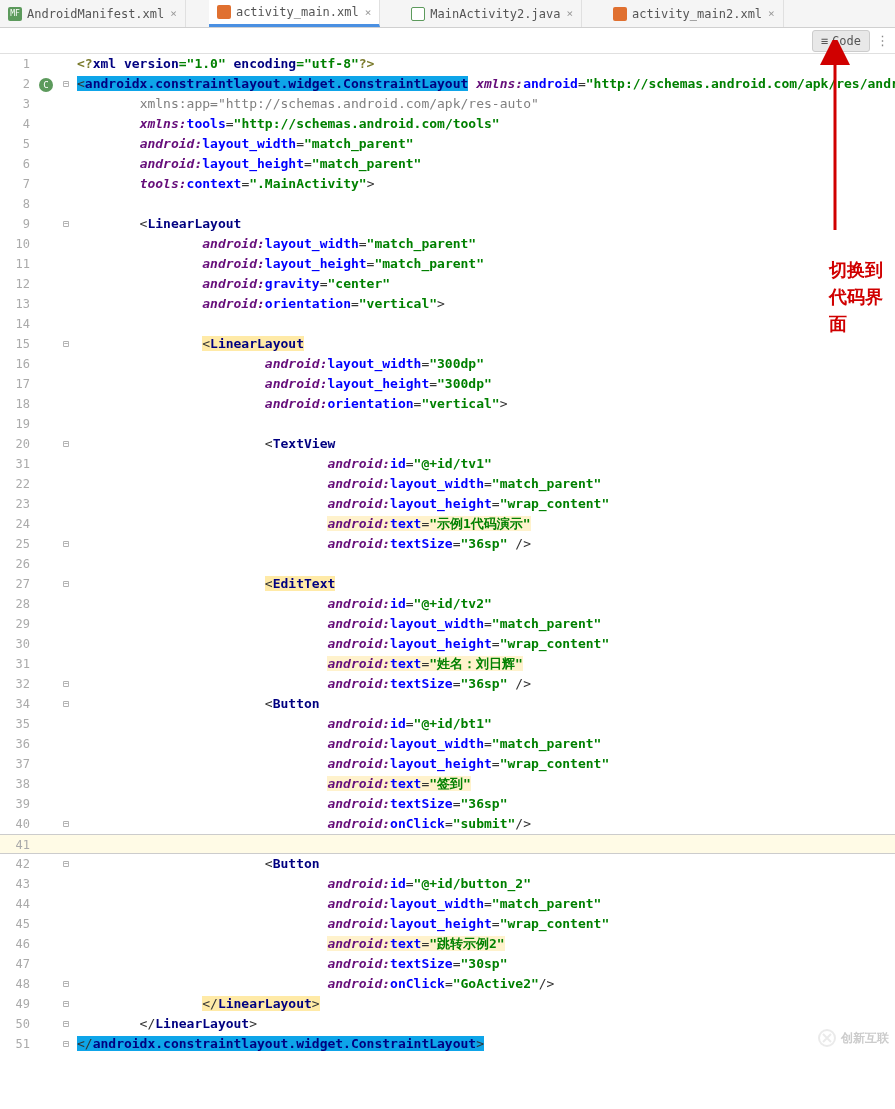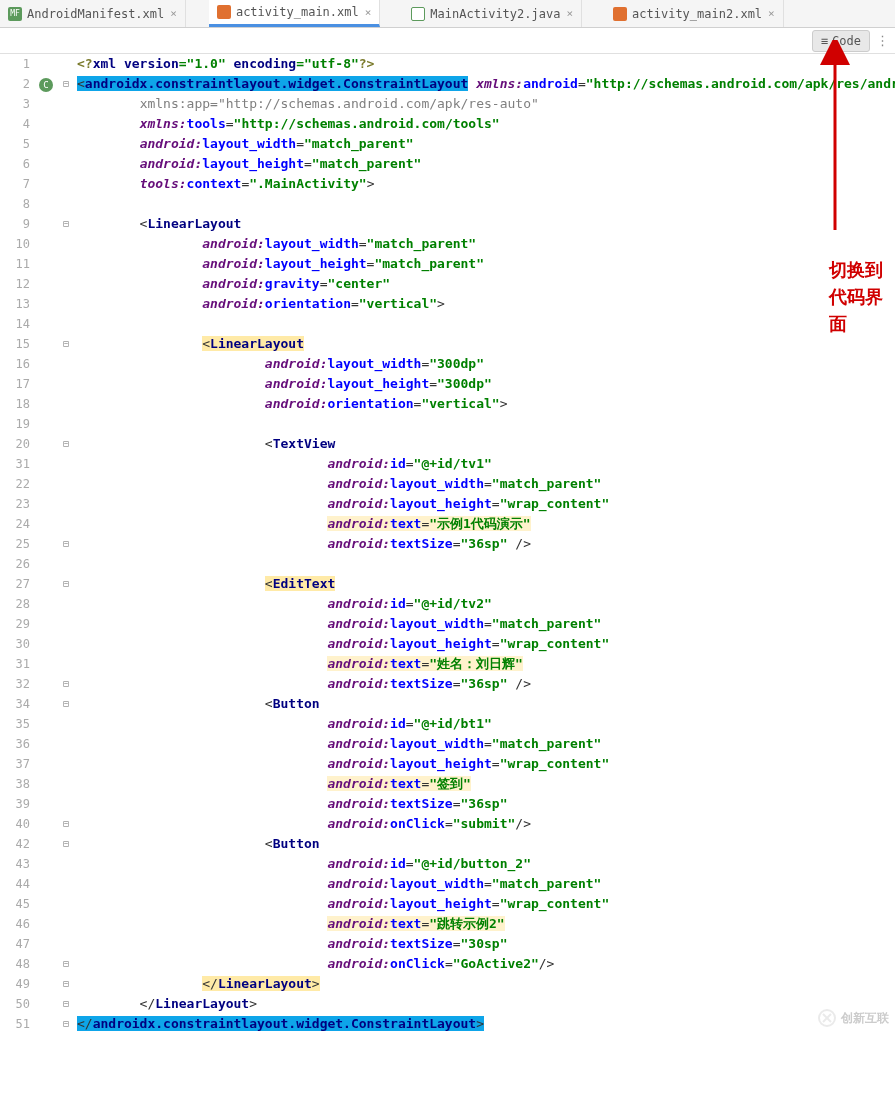--- a/index.html
+++ b/index.html
@@ -385,20 +385,28 @@
         <div class="code">                                <span class="t-ns">android:</span><span class="t-attr">textSize</span>=<span class="t-str">"36sp"</span></div>
       </div>
       <div class="line editor-row">
         <div class="gutter-left"></div>
         <div class="gutter-ln">40</div>
         <div class="gutter-mark"></div>
         <div class="stripe green"></div>
         <div class="gutter-fold">⊟</div>
         <div class="code">                                <span class="t-ns">android:</span><span class="t-attr">onClick</span>=<span class="t-str">"submit"</span>/&gt;</div>
       </div>
+      <div class="line editor-row hl-current caret-line">
+        <div class="gutter-left"></div>
+        <div class="gutter-ln">41</div>
+        <div class="gutter-mark"></div>
+        <div class="stripe green"></div>
+        <div class="gutter-fold"></div>
+        <div class="code"></div>
+      </div>
       <div class="line editor-row">
         <div class="gutter-left"></div>
         <div class="gutter-ln">42</div>
         <div class="gutter-mark"></div>
         <div class="stripe green"></div>
         <div class="gutter-fold">⊟</div>
         <div class="code">                        &lt;<span class="t-keyword">Button</span></div>
       </div>
       <div class="line editor-row">
         <div class="gutter-left"></div>

